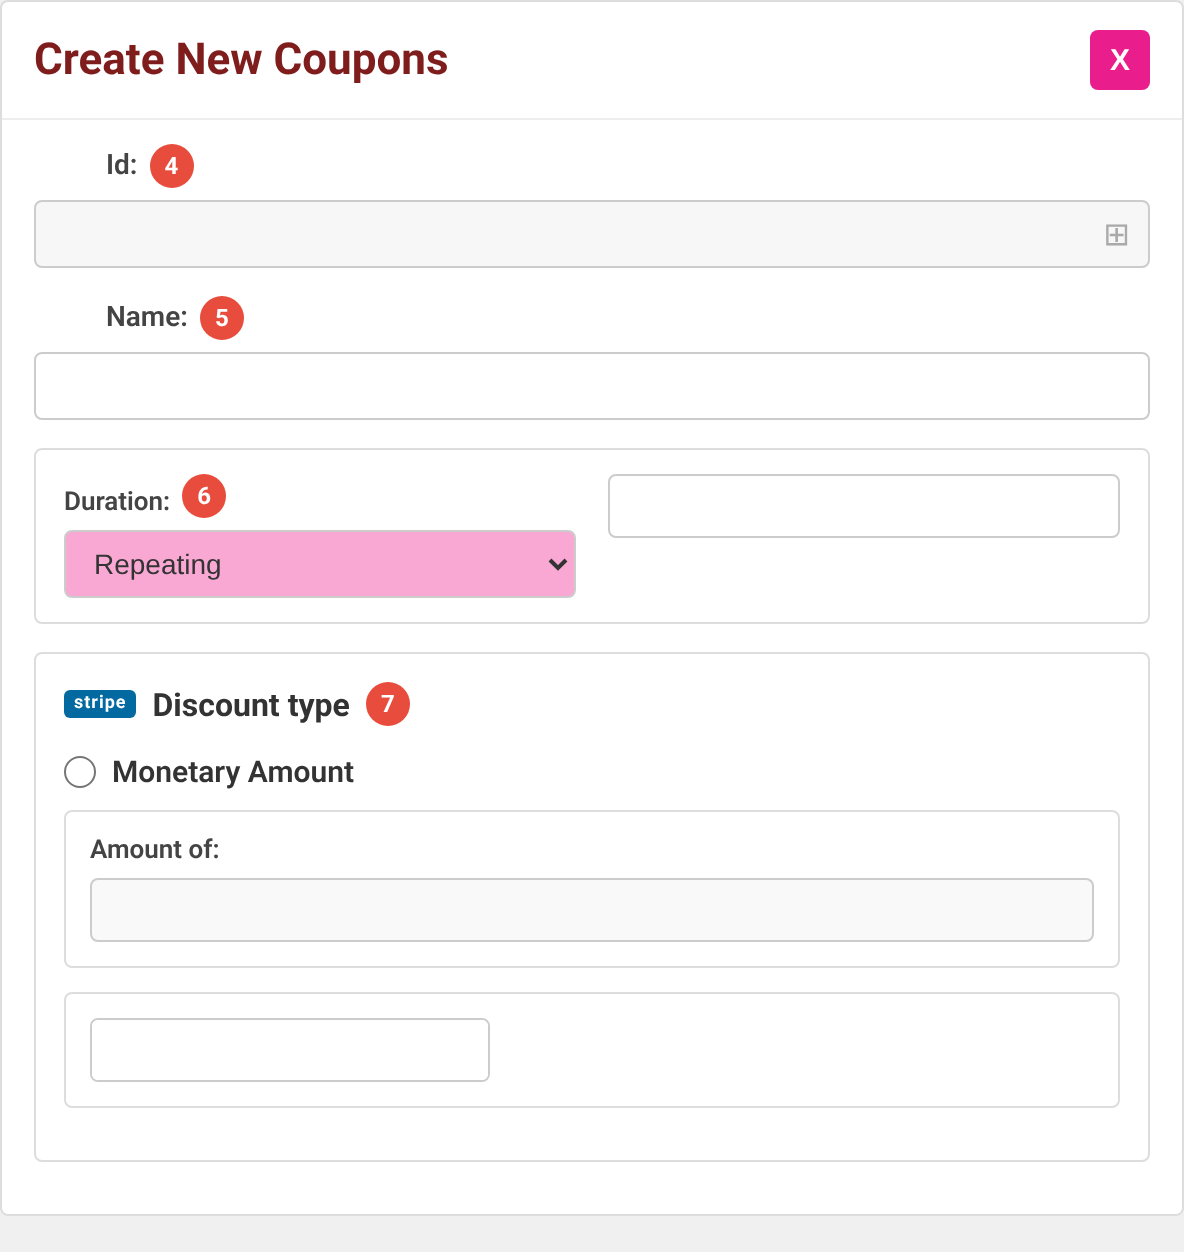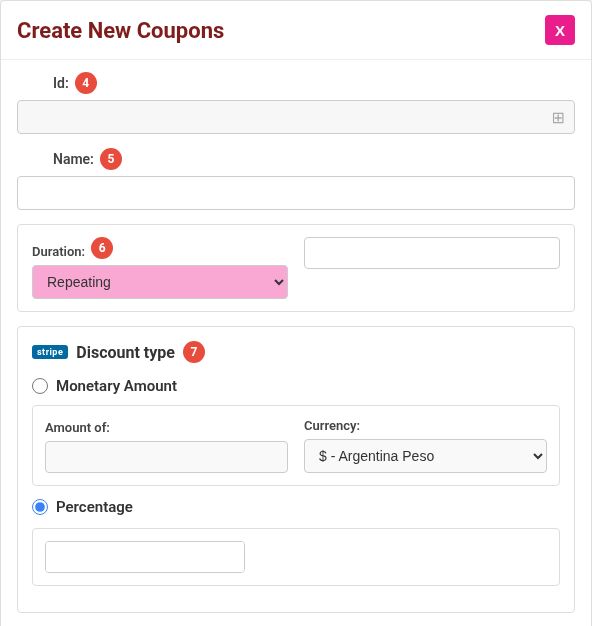--- a/index.html
+++ b/index.html
@@ -313,37 +313,25 @@
         <label class="radio-label">
           <input type="radio" class="radio-input" name="discount_type" value="monetary" style="">
           <span>Monetary Amount</span>
         </label>
         <div class="amount-section">
           <div class="amount-row">
             <div class="amount-col">
               <div class="sub-label">Amount of:</div>
               <input type="text" class="amount-input" style="">
             </div>
-            <div class="amount-col">
-              <div class="sub-label">Currency:</div>
-              <select class="currency-select">
-                <option selected="">$ - Argentina Peso</option>
-                <option>$ - US Dollar</option>
-                <option>€ - Euro</option>
-              </select>
-            </div>
           </div>
         </div>
       </div>
 
       <div class="radio-option">
-        <label class="radio-label">
-          <input type="radio" class="radio-input" name="discount_type" value="percentage" checked="" style="">
-          <span>Percentage</span>
-        </label>
         <div class="percentage-section">
           <div class="percentage-input-wrapper">
             <input type="text" class="percentage-input" style="">
 
           </div>
         </div>
       </div>
 
     </div>
 

